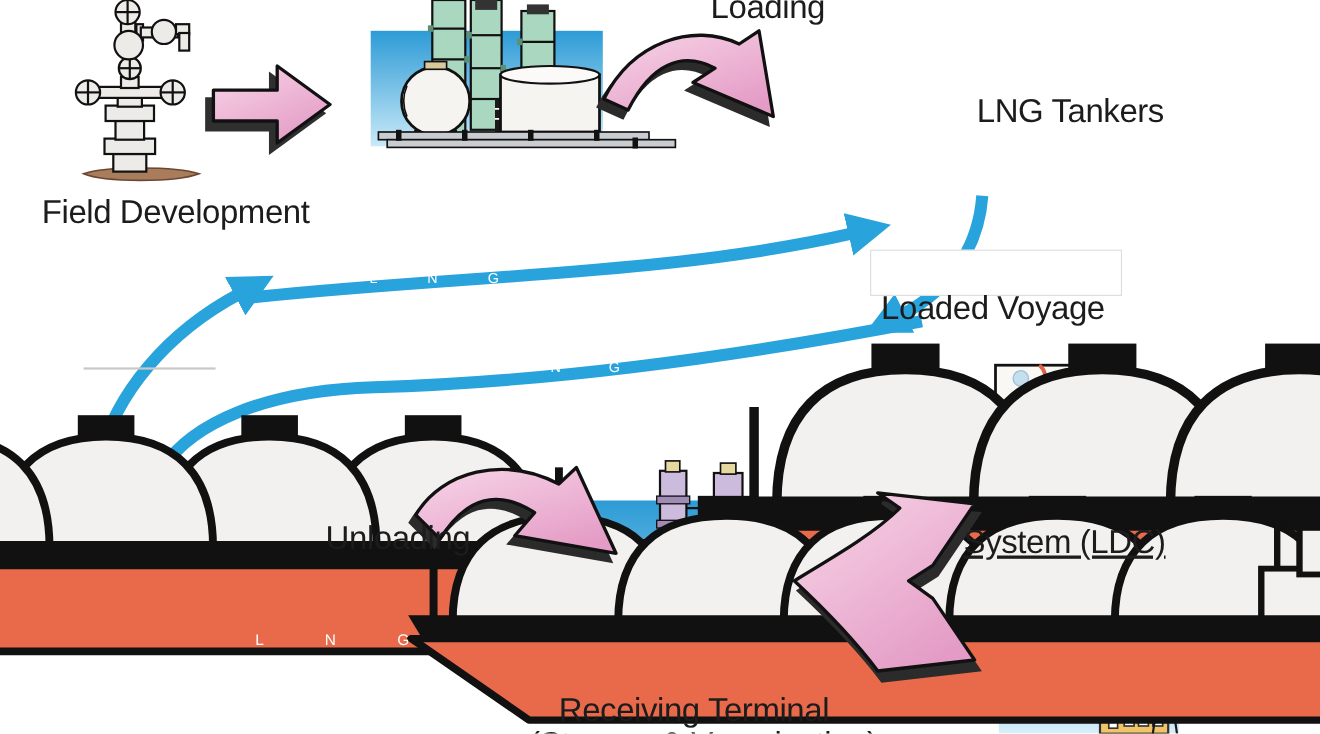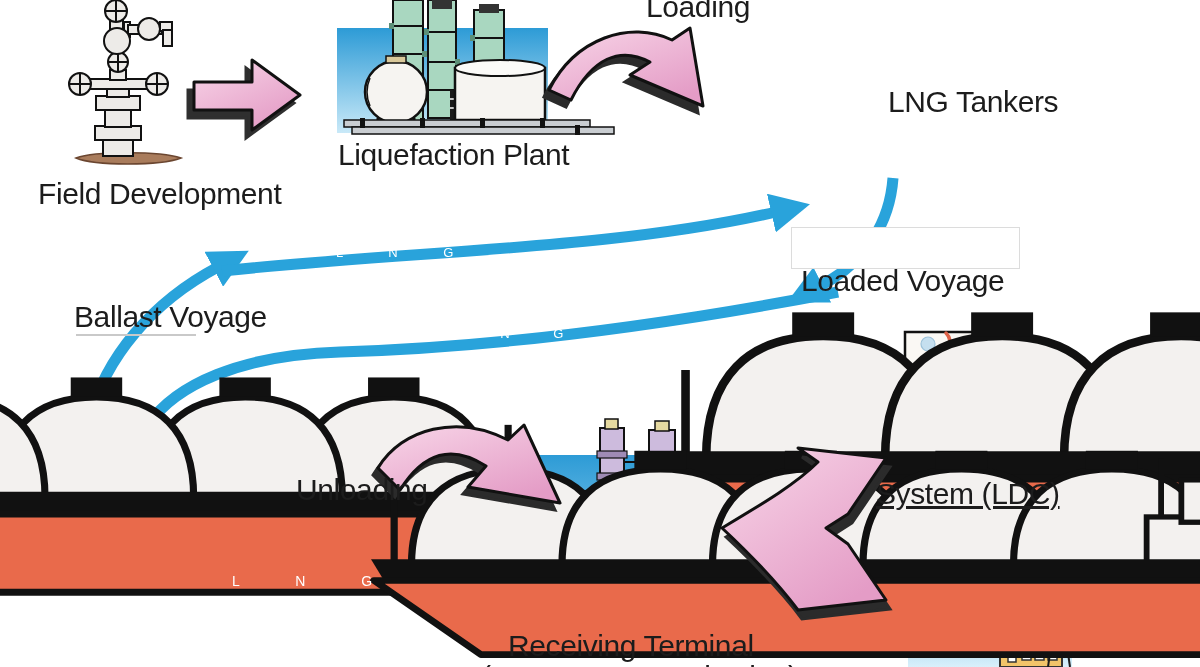--- a/index.html
+++ b/index.html
@@ -276,25 +276,23 @@
   <g>
     <path d="M722,528 C762,504 796,484 818,462 L798,448 L886,458 L848,514 L826,528 L848,544 L886,600 L798,610 C780,586 752,556 722,528 Z" transform="translate(4,9)" fill="#2b2b2b" stroke="#2b2b2b" stroke-width="3"></path>
     <path d="M722,528 C762,504 796,484 818,462 L798,448 L886,458 L848,514 L826,528 L848,544 L886,600 L798,610 C780,586 752,556 722,528 Z" fill="url(#pinkg)" stroke="#111" stroke-width="3" stroke-linejoin="round"></path>
   </g>
 </svg>
 
 <div class="label-box" style="left:791px;top:227px;width:227px;height:40px;"></div>
 <div class="underline" style="left:76px;top:334px;width:120px;height:2px;"></div>
 
 <div class="lbl" style="left:38px;top:178px;">Field Development</div>
-<div class="lbl" style="left:338px;top:139px;">Liquefaction Plant</div>
 <div class="lbl" style="left:646px;top:-9px;">Loading</div>
 <div class="lbl" style="left:888px;top:54px;margin-top:32px;">LNG Tankers</div>
 <div class="lbl" style="left:801px;top:229px;margin-top:36px;">Loaded Voyage</div>
-<div class="lbl" style="left:74px;top:301px;">Ballast Voyage</div>
 <div class="lbl" style="left:296px;top:474px;">Unloading</div>
 <div class="lbl" style="left:508px;top:630px;">Receiving Terminal</div>
 <div class="lbl" style="left:481px;top:661px;">(Storage &amp; Vaporization)</div>
 <div class="lbl" style="left:876px;top:478px;text-decoration:underline;">System (LDC)</div>
 
 <div class="lng-mark" style="left:754px;top:159px;font-size:15px;letter-spacing:24px;">L N G</div>
 <div class="lng-mark" style="left:336px;top:245px;font-size:13px;letter-spacing:21px;">L N G</div>
 <div class="lng-mark" style="left:450px;top:326px;font-size:13px;letter-spacing:20px;">L N G</div>
 <div class="lng-mark" style="left:232px;top:573px;font-size:14px;letter-spacing:26px;">L N G</div>
 

